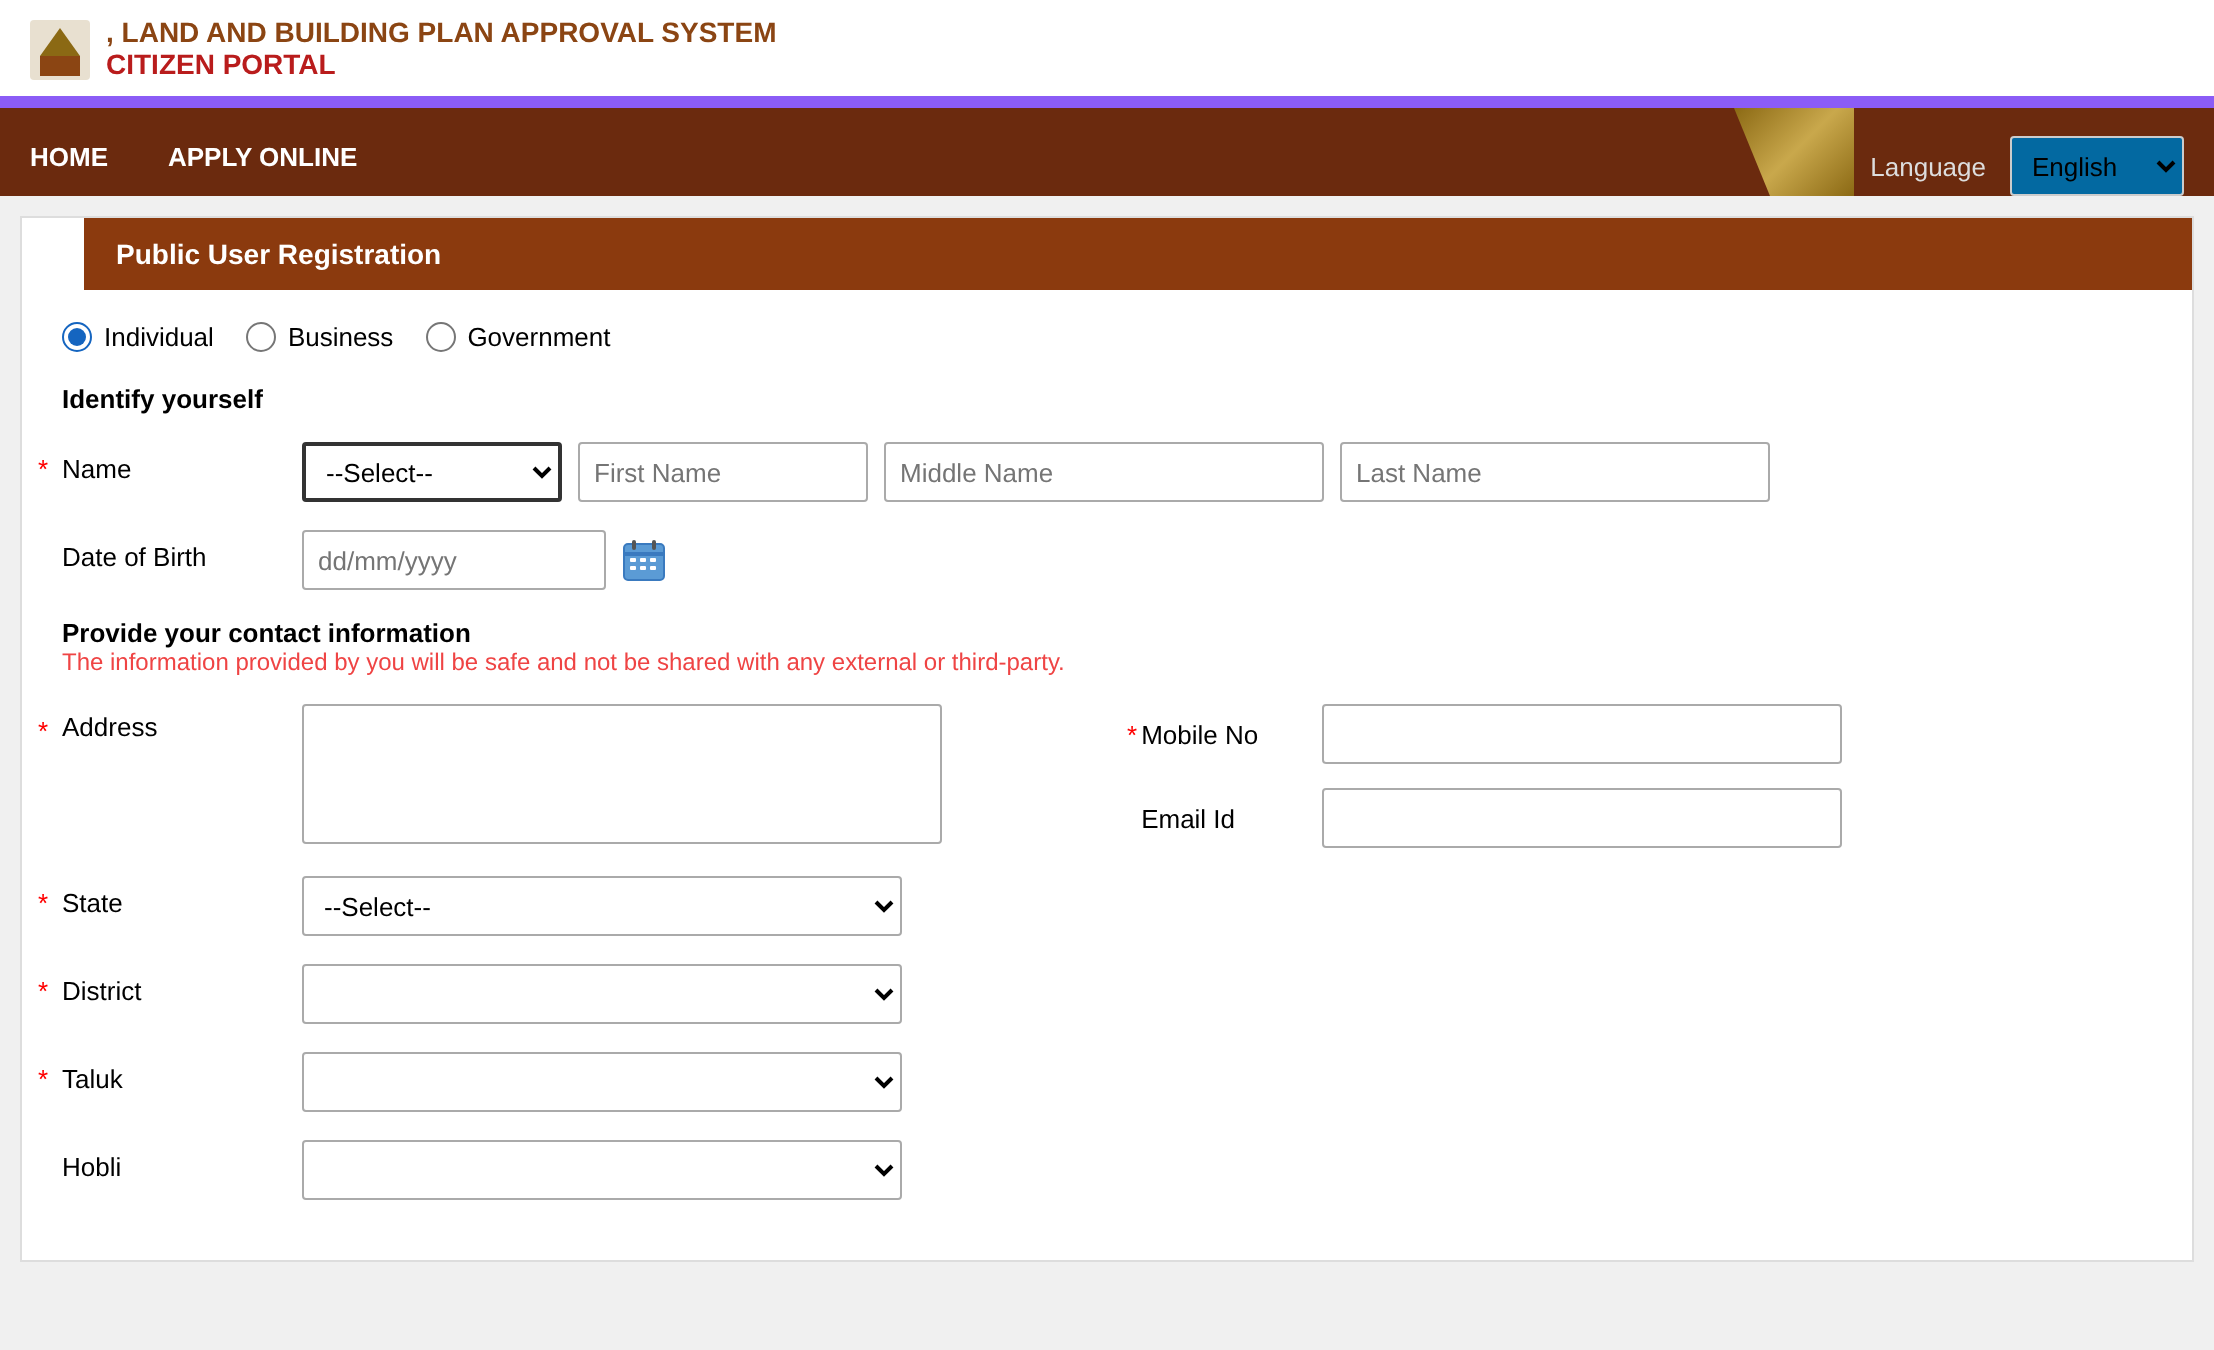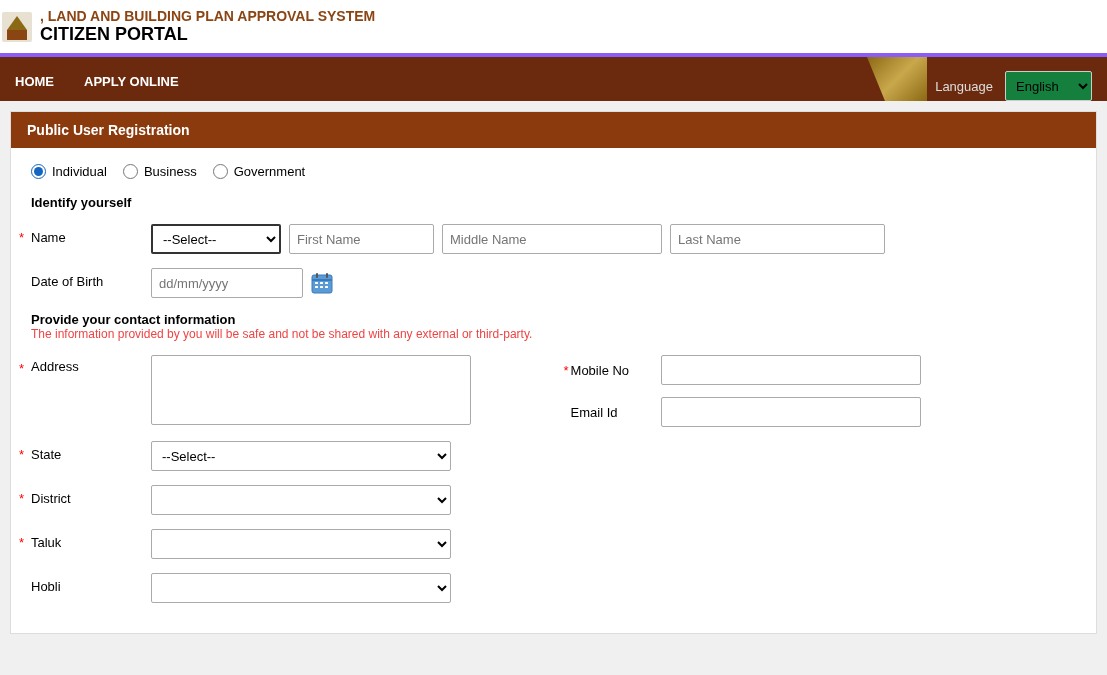--- a/index.html
+++ b/index.html
@@ -1,43 +1,43 @@
 <!DOCTYPE html>
 <html><head>
   <meta charset="utf-8">
   <style>
     * { box-sizing: border-box; margin: 0; padding: 0; }
     body { font-family: Arial, sans-serif; font-size: 13px; background: #f0f0f0; }
 
     
     .header {
       background: #fff;
-      padding: 8px 2px;
-      display: flex;
-      align-items: center;
-      border-bottom: 4px solid #8b5cf6;
+      padding: 8px 15px;
+      display: flex;
+      align-items: flex-end;
+      border-bottom: 6px solid #8b5cf6;
     }
     .header-logo {
       width: 30px;
       height: 30px;
       margin-right: 8px;
     }
     .header-title {
       display: flex;
       flex-direction: column;
     }
     .header-title-main {
       color: #8B4513;
       font-weight: bold;
       font-size: 14px;
     }
     .header-title-sub {
-      color: #000000;
-      font-weight: bold;
-      font-size: 18px;
+      color: #b91c1c;
+      font-weight: bold;
+      font-size: 14px;
     }
 
     
     .navbar {
       background: #6B2A0E;
       display: flex;
       align-items: flex-end;
       padding: 0 15px;
       height: 44px;
       position: relative;
@@ -72,21 +72,21 @@
       color: #fff;
       font-weight: bold;
       font-size: 15px;
       cursor: pointer;
     }
     .language-label {
       color: #ddd;
       font-size: 13px;
     }
     .language-select {
-      background: #15803d;
+      background: #0369a1;
       border: 1px solid #ccc;
       padding: 3px 6px;
       font-size: 13px;
       cursor: pointer;
       border-radius: 2px;
     }
     
     .navbar-accent {
       position: absolute;
       right: 180px;
@@ -104,20 +104,21 @@
       border: 1px solid #ddd;
     }
 
     
     .section-header {
       background: #8B3A0E;
       color: #fff;
       padding: 10px 16px;
       font-size: 14px;
       font-weight: bold;
+      margin-left: 31px;
     }
 
     
     .form-content {
       padding: 16px 20px;
     }
 
     
     .radio-group {
       display: flex;

